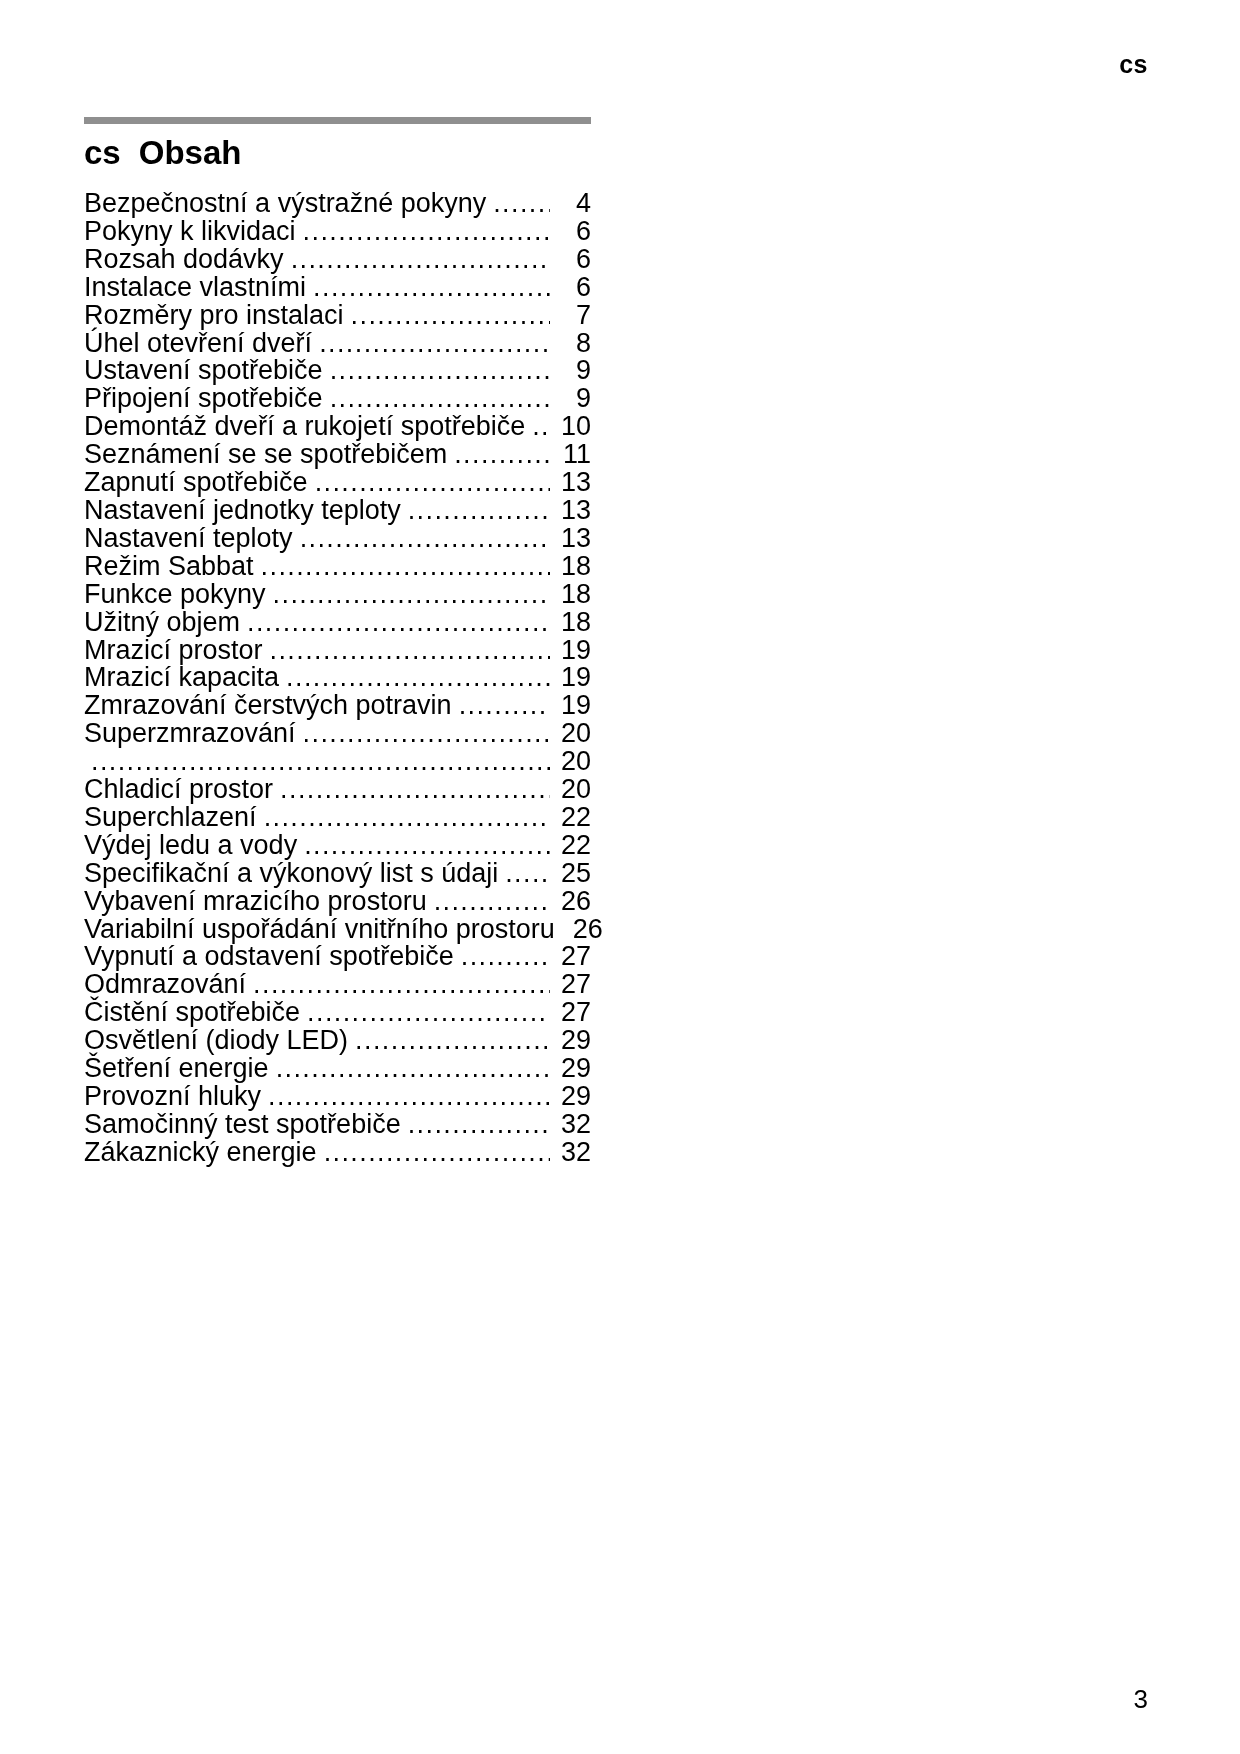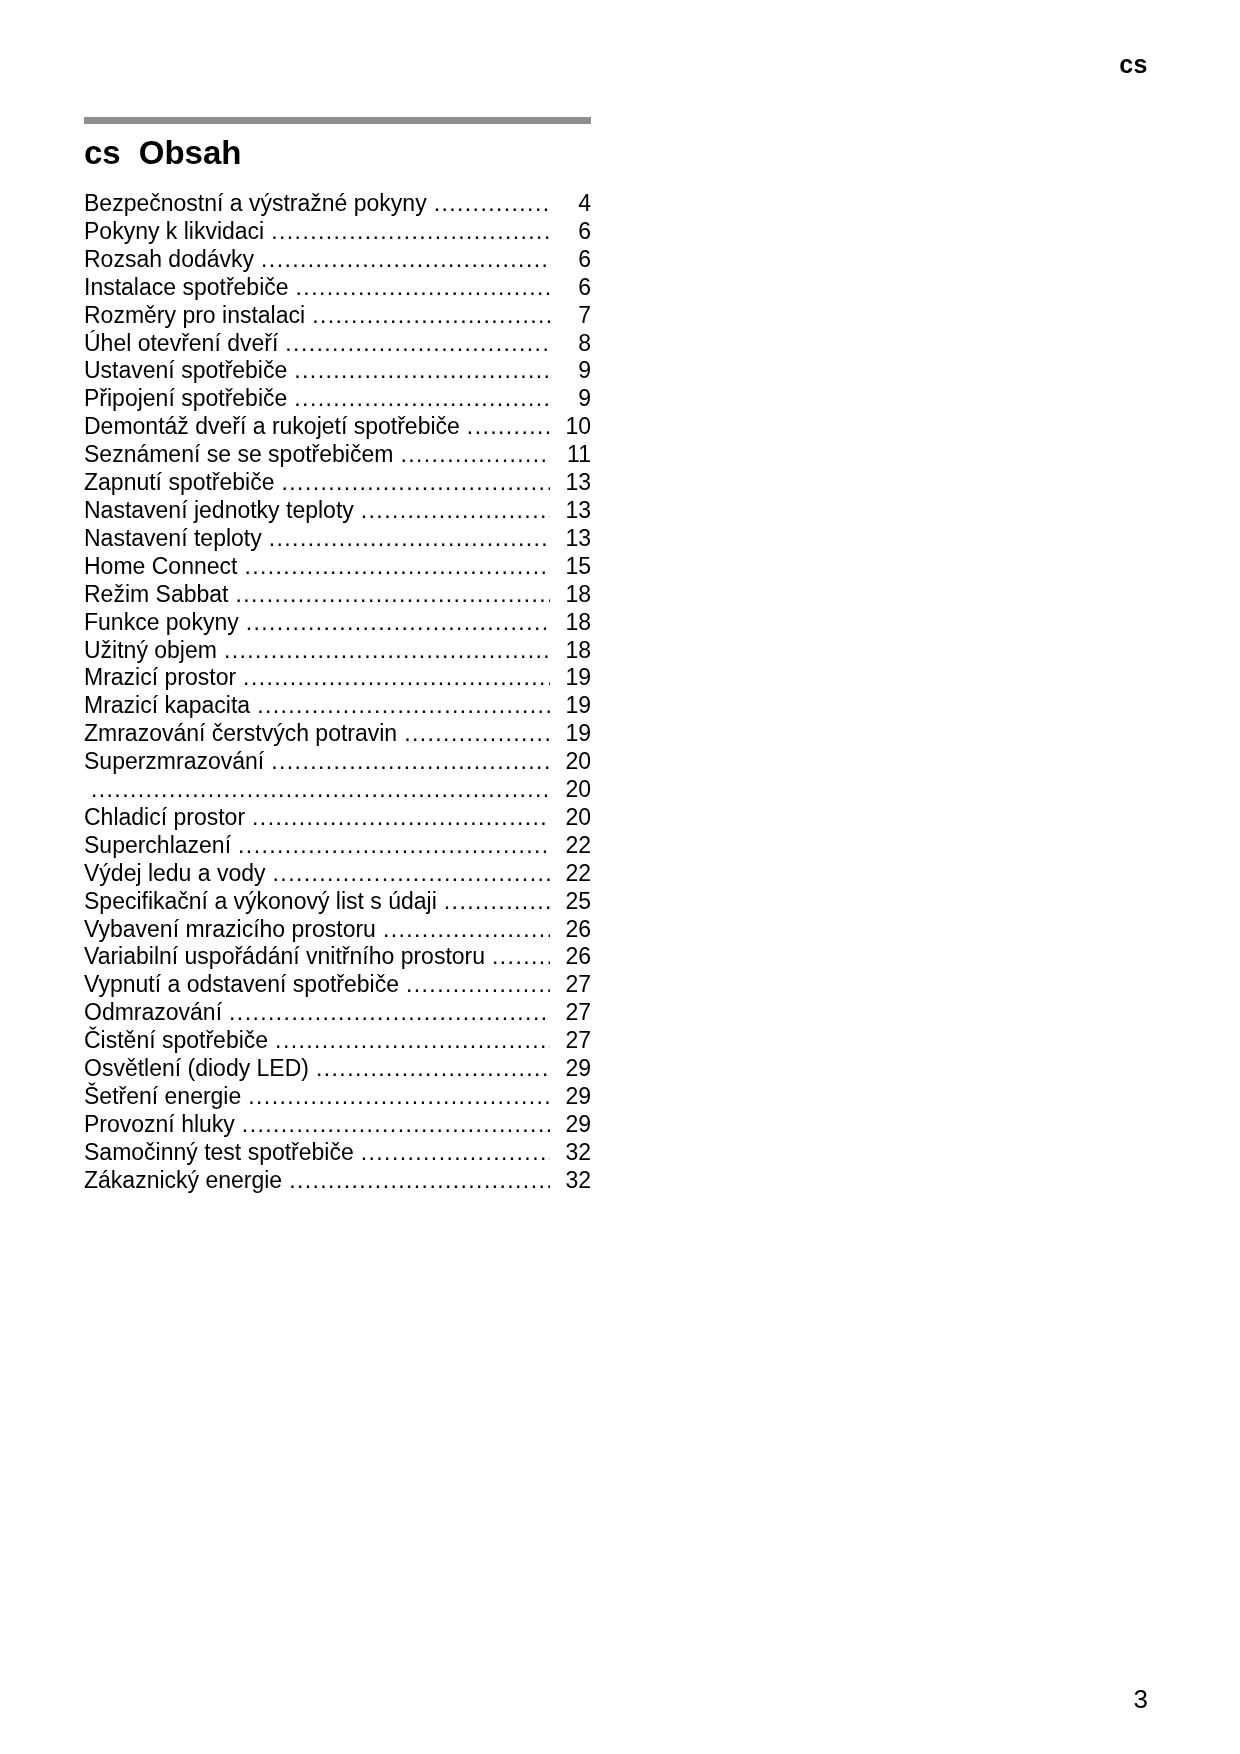--- a/index.html
+++ b/index.html
@@ -43,21 +43,21 @@
     display: flex;
     align-items: baseline;
   }
   .title-lang {
     margin-right: 18px;
   }
   .toc {
     list-style: none;
     margin: 17px 0 0 0;
     padding: 0;
-    font-size: 23px;
+    font-size: 27px;
     line-height: 27.9px;
   }
   .toc-row {
     display: flex;
     align-items: baseline;
     width: 100%;
   }
   .toc-label {
     flex: 0 0 auto;
     white-space: nowrap;
@@ -115,21 +115,21 @@
     <span class="toc-page">6</span>
   </li>
 
   <li class="toc-row">
     <span class="toc-label">Rozsah dodávky</span>
     <span class="toc-dots"></span>
     <span class="toc-page">6</span>
   </li>
 
   <li class="toc-row">
-    <span class="toc-label">Instalace spotřebiče</span>
+    <span class="toc-label">Instalace vlastními</span>
     <span class="toc-dots"></span>
     <span class="toc-page">6</span>
   </li>
 
   <li class="toc-row">
     <span class="toc-label">Rozměry pro instalaci</span>
     <span class="toc-dots"></span>
     <span class="toc-page">7</span>
   </li>
 
@@ -175,25 +175,20 @@
     <span class="toc-page">13</span>
   </li>
 
   <li class="toc-row">
     <span class="toc-label">Nastavení teploty</span>
     <span class="toc-dots"></span>
     <span class="toc-page">13</span>
   </li>
 
 
-  <li class="toc-row">
-    <span class="toc-label">Home Connect</span>
-    <span class="toc-dots"></span>
-    <span class="toc-page">15</span>
-  </li>
 
   <li class="toc-row">
     <span class="toc-label">Režim Sabbat</span>
     <span class="toc-dots"></span>
     <span class="toc-page">18</span>
   </li>
 
   <li class="toc-row">
     <span class="toc-label">Funkce pokyny</span>
     <span class="toc-dots"></span>

